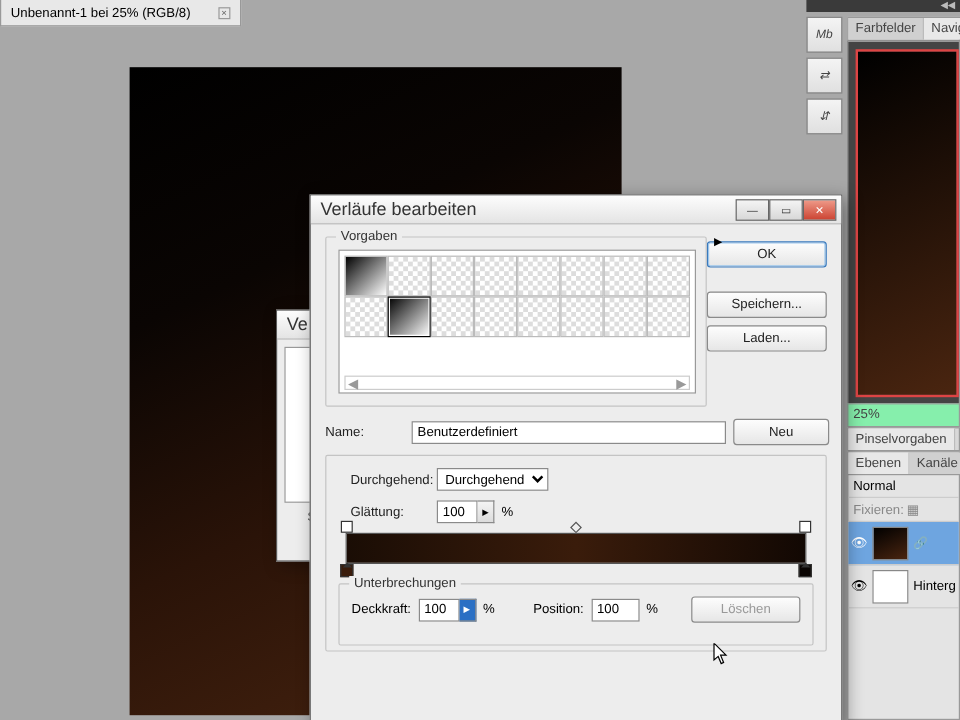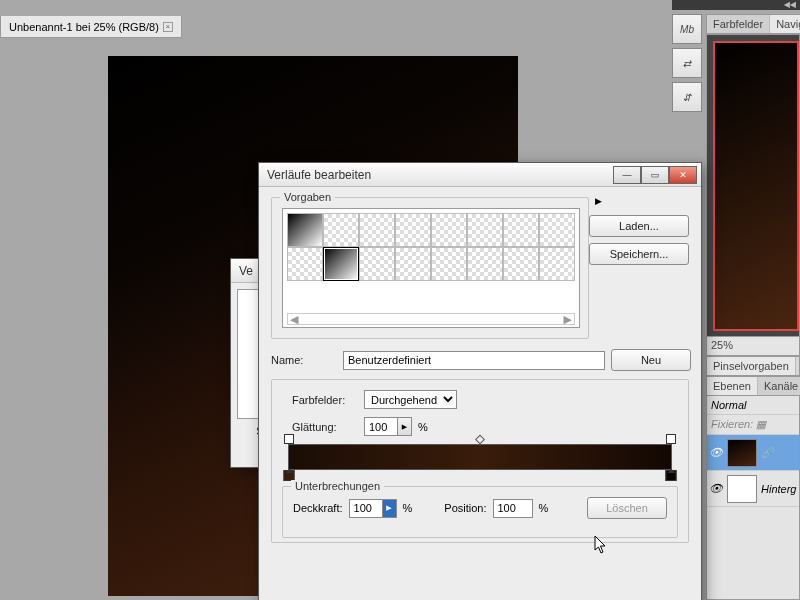--- a/index.html
+++ b/index.html
@@ -1,52 +1,52 @@
 <!DOCTYPE html>
 <html><head>
   <meta charset="utf-8">
   <style>
     * { box-sizing: border-box; margin: 0; padding: 0; font-family: "Segoe UI", Tahoma, sans-serif; font-size: 11px; }
     body { width: 800px; height: 600px; background: #a8a8a8; overflow: hidden; position: relative; }
     
-    .doc-tab { position: absolute; top: 0; left: 0; height: 22px; background: #e8e8e8; border: 1px solid #999; border-top: none; padding: 3px 8px; display: flex; align-items: center; gap: 4px; margin-top: 16px; }
+    .doc-tab { position: absolute; top: 0; left: 0; height: 22px; background: #e8e8e8; border: 1px solid #999; border-top: none; padding: 3px 8px; display: flex; align-items: center; gap: 23px; }
     .doc-tab .close { width: 10px; height: 10px; border: 1px solid #999; display:flex; align-items:center; justify-content:center; font-size:8px; color:#666; }
     
     .top-strip { position: absolute; top: 0; left: 672px; right: 0; height: 10px; background: #3a3a3a; }
     .top-strip .arrows { color: #bbb; font-size: 8px; position: absolute; right: 4px; top: 0; }
     
     .canvas-area { position: absolute; top: 56px; left: 108px; width: 410px; height: 540px; background: linear-gradient(155deg, #000 0%, #0a0503 30%, #2a1308 60%, #4a2510 100%); }
     
     
     .dock-col { position: absolute; top: 14px; left: 672px; width: 30px; }
     .dock-btn { width: 30px; height: 30px; background: linear-gradient(#f4f4f4,#e0e0e0); border: 1px solid #888; margin-bottom: 4px; display:flex; align-items:center; justify-content:center; color:#444; font-size:10px;font-style:italic; }
     
     .panel-tabs1 { position: absolute; top: 14px; left: 706px; right: 0; height: 20px; background: #d8d8d8; border: 1px solid #999; display:flex; }
     .ptab { padding: 3px 6px; border-right:1px solid #bbb; background:#d0d0d0; color:#444; }
     .ptab.on { background:#e8e8e8; }
     
     .navigator { position: absolute; top: 34px; left: 706px; right: 0; height: 312px; background: #444; border:1px solid #999; }
     .nav-thumb { margin: 6px; width: 86px; height: 290px; background: linear-gradient(155deg,#000,#4a2510); border: 2px solid #d44; }
-    .nav-foot { position: absolute; bottom: 0; left: 706px; right: 0; top: 336px; height: 20px; background: #e5e5e5; border:1px solid #999; padding:2px 4px; color:#444; }
+    .nav-foot { position: absolute; bottom: 0; left: 706px; right: 0; top: 336px; height: 20px; background: #86efac; border:1px solid #999; padding:2px 4px; color:#444; }
     
     .panel-tabs2 { position: absolute; top: 356px; left: 706px; right:0; height:20px; background:#d8d8d8; border:1px solid #999; display:flex; }
     .panel-tabs3 { position: absolute; top: 376px; left: 706px; right:0; height:33px; background:#d8d8d8; border:1px solid #999; display:flex; }
-    .layers-body { position: absolute; top: 395px; left: 706px; right:0; height: 205px; background:#e4e4e4; border:1px solid #999;font-style:italic; }
+    .layers-body { position: absolute; top: 395px; left: 706px; right:0; height: 205px; background:#e4e4e4; border:1px solid #999; }
     .layers-body .mode { padding:3px 4px; border-bottom:1px solid #ccc; }
     .layers-body .lock { padding:3px 4px; border-bottom:1px solid #ccc; font-size:9px; color:#888; }
     .layer-row { display:flex; align-items:center; height:36px; border-bottom:1px solid #ccc; gap:4px; padding:0 2px; }
     .layer-row.sel { background:#6ea5e0; color:#fff; }
     .eye { width:14px; text-align:center; }
     .layer-thumb { width:30px; height:28px; border:1px solid #888; background:#fff; }
     .layer-thumb.grad { background: linear-gradient(155deg,#000,#4a2510); }
     
     
     .dialog { position: absolute; top: 162px; left: 258px; width: 444px; height: 445px; background: #ededed; border: 1px solid #5a5a5a; box-shadow: 4px 4px 14px rgba(0,0,0,0.4); }
     .titlebar { height: 24px; background: linear-gradient(#fdfdfd,#e4e4e4); border-bottom:1px solid #bbb; display:flex; align-items:center; padding: 0 4px 0 8px; }
-    .titlebar .title { flex:1; color:#333; font-size:12px; }
+    .titlebar .title { flex:1; color:#333; font-size:15px; }
     .winbtns { display:flex; gap:0; }
     .winbtn { width:28px; height:18px; border:1px solid #666; display:flex; align-items:center; justify-content:center; font-size:9px; background: linear-gradient(#f4f4f4,#d8d8d8); color:#333; }
     .winbtn.close { background: linear-gradient(#e98,#c43); color:#fff; }
     
     .dlg-body { padding: 10px 12px; position: relative; height: calc(100% - 24px); }
     .fieldset { border: 1px solid #c4c4c4; border-radius:2px; padding: 10px 10px 10px 10px; margin-bottom: 10px; position: relative; }
     .fieldset .legend { position:absolute; top:-7px; left:8px; background:#ededed; padding:0 4px; font-size:11px; color:#333; }
     .preset-box { border:1px solid #999; background:#fff; width: 298px; height: 120px; position: relative; padding:4px; }
     .preset-grid { display:flex; flex-wrap:wrap; gap:0; }
     .preset { width:36px; height:34px; border:1px solid #bbb; background: conic-gradient(#ddd 0 25%, #fff 0 50%, #ddd 0 75%, #fff 0) 0 0/8px 8px; }
@@ -147,23 +147,24 @@
   <div class="titlebar">
     <span class="title">Verläufe bearbeiten</span>
     <div class="winbtns">
       <div class="winbtn">—</div>
       <div class="winbtn">▭</div>
       <div class="winbtn close">✕</div>
     </div>
   </div>
   <div class="dlg-body">
     <div class="btn-col">
+      <div class="win-btn primary">OK</div>
       <div style="height:8px"></div>
+      <div class="win-btn">Speichern...</div>
       <div class="win-btn">Laden...</div>
-      <div class="win-btn">Speichern...</div>
     </div>
 
     <div class="fieldset" style="width:318px">
       <span class="legend">Vorgaben</span>
       <span class="preset-arr">▶</span>
       <div class="preset-box">
         <div class="preset-grid">
           <div class="preset g1"></div>
           <div class="preset"></div>
           <div class="preset"></div>
@@ -189,21 +190,21 @@
     </div>
 
     <div class="row" style="width:420px">
       <span class="lbl">Name:</span>
       <input class="tx" style="flex: 1 1 0%;" value="Benutzerdefiniert">
       <div class="win-btn" style="width:80px">Neu</div>
     </div>
 
     <div class="fieldset" style="width:418px; padding-bottom:4px;">
       <div class="row" style="margin-left:10px">
-        <span class="lbl">Farbfelder:</span>
+        <span class="lbl">Durchgehend:</span>
         <select class="sel"><option>Durchgehend</option></select>
       </div>
       <div class="row" style="margin-left:10px">
         <span class="lbl">Glättung:</span>
         <span class="spin">
             <input class="tx" value="100" style="">
             <span class="arr">▶</span>
           </span>
         <span>%</span>
       </div>
@@ -225,21 +226,21 @@
           <span class="spin">
               <input class="tx" value="100" style="">
               <span class="arr sel">▶</span>
             </span>
           <span>%</span>
           <span style="width:20px"></span>
           <span>Position:</span>
           <input class="tx" style="width: 40px;" value="100">
           <span>%</span>
           <span style="flex:1"></span>
-          <div class="win-btn disabled" style="width:80px">Löschen</div>
+          <div class="win-btn disabled" style="width:91px">Löschen</div>
         </div>
       </div>
     </div>
   </div>
 </div>
 
 <div class="cursor">
   <svg class="cur" viewBox="0 0 12 18">
       <path d="M0 0 L0 14 L3.5 11 L6 17 L8 16 L5.5 10 L10 10 Z" fill="#fff" stroke="#000" stroke-width="1"></path>
     </svg>

